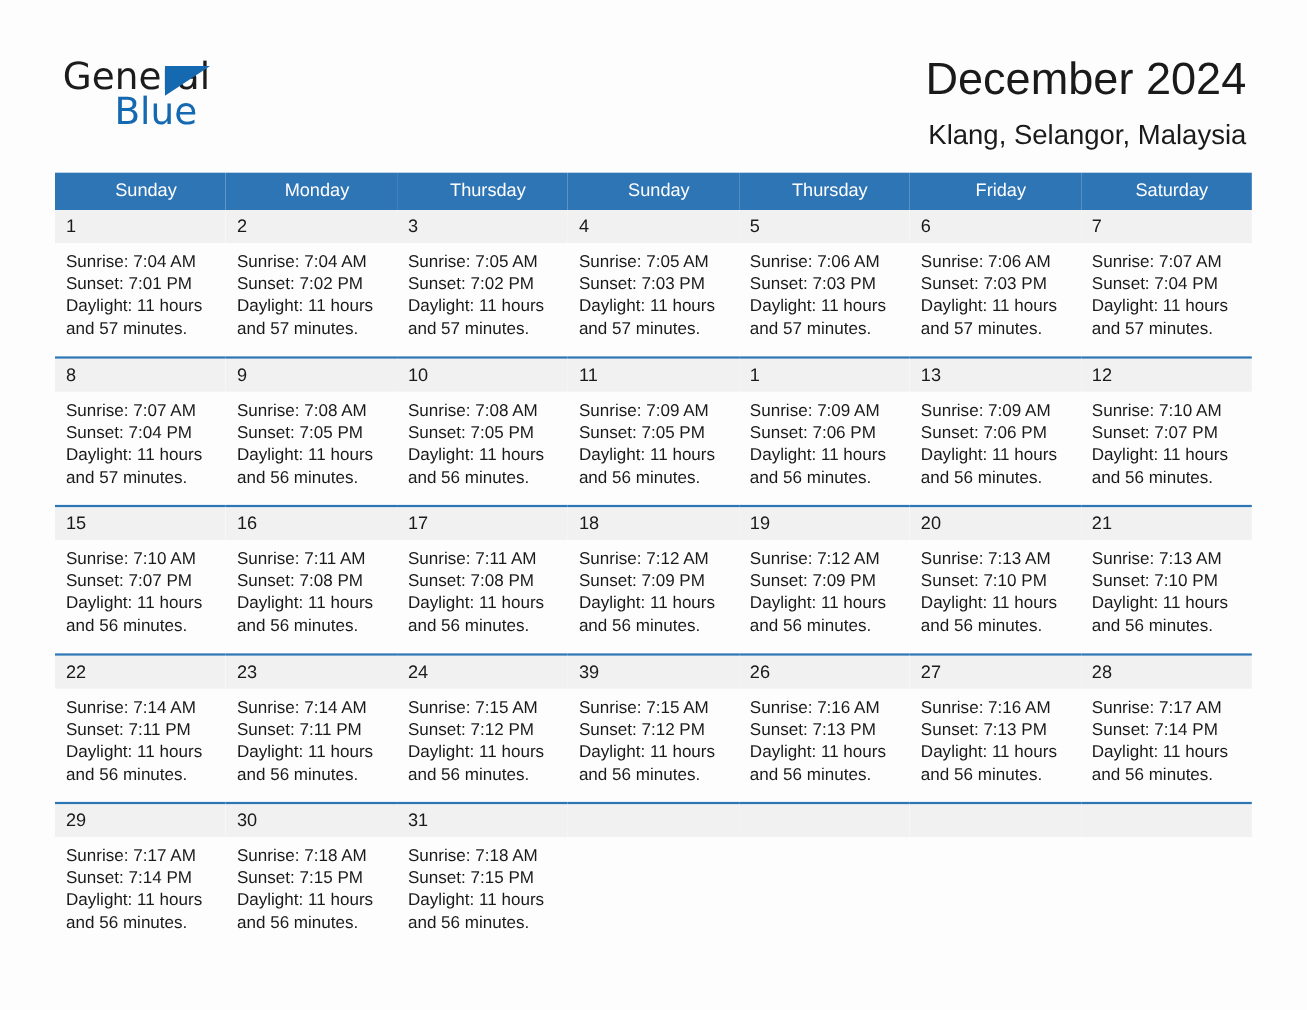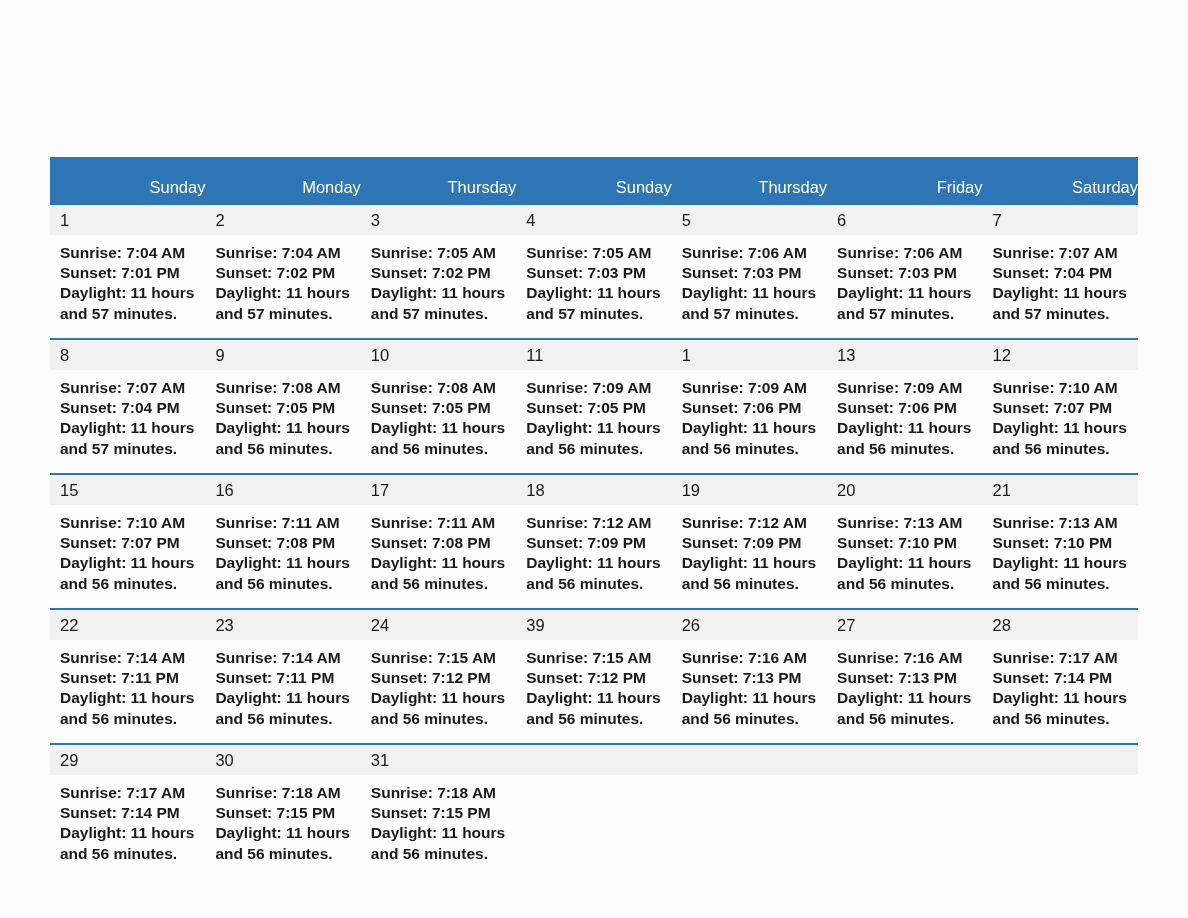--- a/index.html
+++ b/index.html
@@ -97,22 +97,22 @@
     border-collapse: collapse;
     table-layout: fixed;
   }
   .calendar col { width: 155.43px; }
 
   thead th {
     background: #2e75b6;
     color: #ffffff;
     font-size: 16.5px;
     font-weight: 400;
-    text-align: right;
-    padding: 21px 0 8px 10px;
+    text-align: center;
+    padding: 7px 0 8px 10px;
     height: 20px;
     box-sizing: border-box;
   }
 
   tbody tr.week-row > td {
     vertical-align: top;
     padding: 0;
     border-top: 2px solid #2e75b6;
     background: #fdfdfd;
   }
@@ -132,31 +132,44 @@
     padding: 6px 0 7px 10px;
     height: 30px;
     box-sizing: border-box;
     line-height: 18px;
   }
   .details {
     padding: 8px 12px 0 10px;
     font-size: 15.5px;
     line-height: 20.2px;
     color: #1a1a1a;
-    font-weight: bold;
   }
   .details div { white-space: nowrap; }
   .empty .daynum { background: #f1f1f1; }
   .empty .details { visibility: hidden; }
 </style>
 </head>
 <body>
 
 <div class="page">
 
+  <div class="header">
+
+    <div class="logo">
+      <span class="logo-general">General</span>
+      <span class="logo-tri"></span>
+      <span class="logo-blue">Blue</span>
+    </div>
+
+    <div class="title-block">
+      <div class="cal-title">December 2024</div>
+      <div class="cal-subtitle">Klang, Selangor, Malaysia</div>
+    </div>
+
+  </div>
 
   <table class="calendar">
     <colgroup>
       <col>
         <col>
         <col>
         <col>
         <col>
         <col>
         <col>

